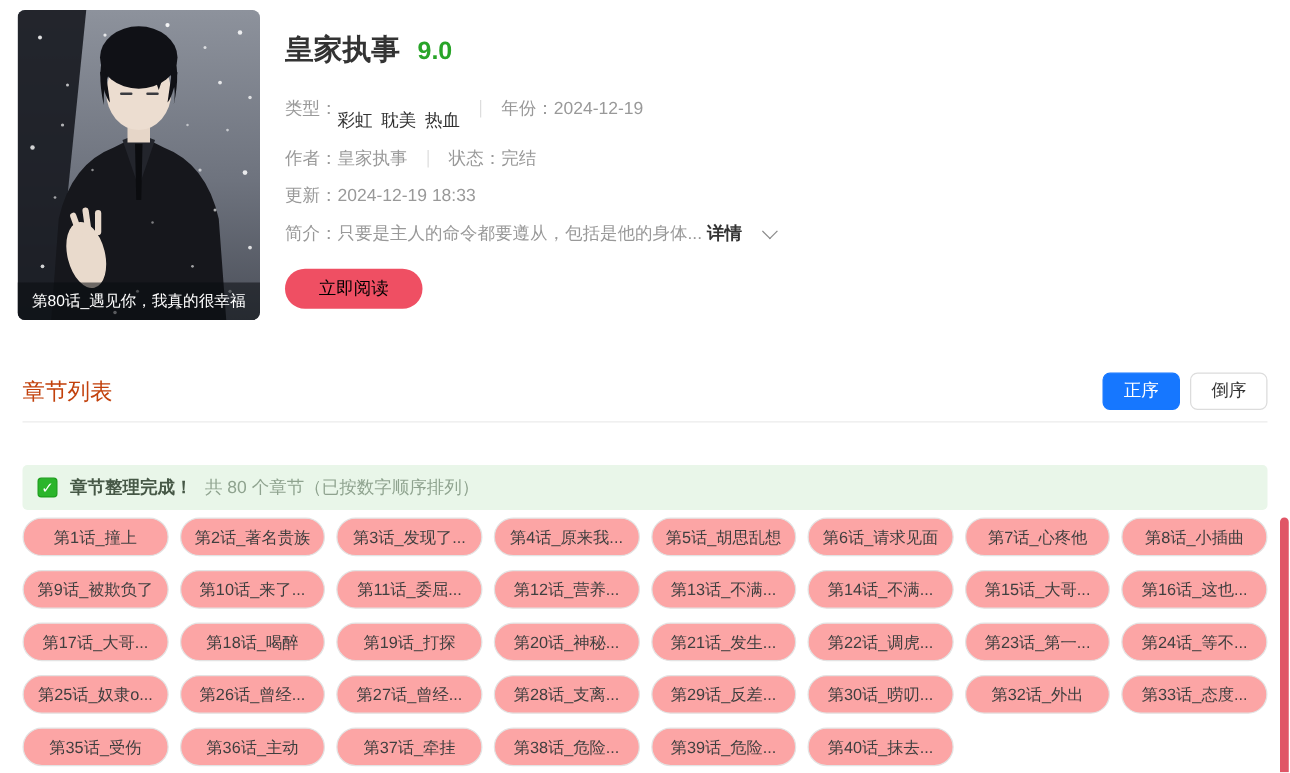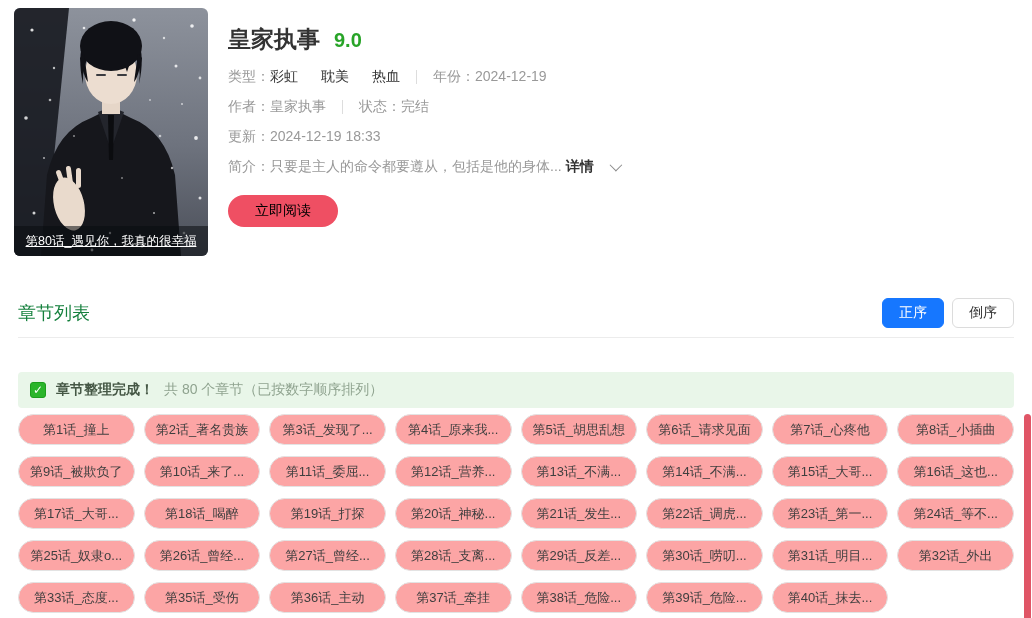--- a/index.html
+++ b/index.html
@@ -6,47 +6,47 @@
   html,body { width:1032px; height:618px; background:#fff;
     font-family:"Liberation Sans","DejaVu Sans",sans-serif; }
   .page { position:relative; width:1032px; height:618px; overflow:hidden; background:#fff; }
 
   
   .cover { position:absolute; left:14px; top:8px; width:194px; height:248px;
     border-radius:6px; overflow:hidden; cursor:pointer; }
   .cover svg { display:block; }
   .cover-caption { position:absolute; left:0; right:0; bottom:0; height:30px;
     background:rgba(10,12,16,.55); color:#fff; font-size:12.5px;
-    display:flex; align-items:center; justify-content:center; white-space:nowrap;text-decoration:underline; }
+    display:flex; align-items:center; justify-content:center; white-space:nowrap; }
 
   
   .info { position:absolute; left:228px; top:24px; width:760px; }
   .title-row { display:flex; align-items:baseline; gap:14px; }
   .title { font-size:23px; font-weight:700; color:#333; }
   .rating { font-size:20px; font-weight:700; color:#28a428; }
   .meta-row { display:flex; align-items:center; margin-top:13px; font-size:14px; color:#999; line-height:17px; }
   .meta-row:first-of-type { margin-top:16px; }
   .meta-label { color:#999; }
   .meta-value { color:#999; }
-  .tags { display:flex; gap:23px; }
+  .tags { display:flex; gap:7px;margin-top:20px; }
   .tag { color:#333; text-decoration:none; cursor:pointer; }
   .vsep { width:1px; height:14px; background:#ddd; margin:0 16px; }
   .detail-link { color:#333; font-weight:600; margin-left:4px; cursor:pointer; display:inline-flex; align-items:center; gap:16px;}
   .chev { width:9px; height:9px; border-right:1.6px solid #8a8a8a; border-bottom:1.6px solid #8a8a8a;
     transform:rotate(45deg) translateY(-2px); display:inline-block; }
   .read-btn { margin-top:20px; width:110px; height:32px; border:none; border-radius:17px;
     background:#ef4f63; color:#000000; font-size:14px; cursor:pointer;
     display:flex; align-items:center; justify-content:center;
     font-family:"Liberation Sans","DejaVu Sans",sans-serif; }
 
   
   .chapter-header { position:absolute; left:18px; right:18px; top:288px; height:50px;
     display:flex; align-items:center; justify-content:space-between;
     border-bottom:1px solid #ececec; }
-  .section-title { font-size:18px; color:#15803d; font-weight:400; }
+  .section-title { font-size:18px; color:#c2410c; font-weight:400; }
   .sort-group { display:flex; gap:8px; }
   .sort-btn { height:30px; min-width:62px; padding:0 16px; border-radius:6px; font-size:14px; cursor:pointer;
     display:flex; align-items:center; justify-content:center;
     font-family:"Liberation Sans","DejaVu Sans",sans-serif; }
   .sort-btn.active { background:#1677ff; color:#fff; border:1px solid #1677ff;margin-left:32px; }
   .sort-btn.inactive { background:#fff; color:#333; border:1px solid #dcdcdc; }
 
   
   .notice { position:absolute; left:18px; right:18px; top:372px; height:36px;
     background:#e9f6e9; border-radius:4px; display:flex; align-items:center;
@@ -222,21 +222,20 @@
       <button class="chip">第21话_发生...</button>
       <button class="chip">第22话_调虎...</button>
       <button class="chip">第23话_第一...</button>
       <button class="chip">第24话_等不...</button>
       <button class="chip">第25话_奴隶o...</button>
       <button class="chip">第26话_曾经...</button>
       <button class="chip">第27话_曾经...</button>
       <button class="chip">第28话_支离...</button>
       <button class="chip">第29话_反差...</button>
       <button class="chip">第30话_唠叨...</button>
-      <button class="chip">第31话_明目...</button>
       <button class="chip">第32话_外出</button>
       <button class="chip">第33话_态度...</button>
       <button class="chip">第35话_受伤</button>
       <button class="chip">第36话_主动</button>
       <button class="chip">第37话_牵挂</button>
       <button class="chip">第38话_危险...</button>
       <button class="chip">第39话_危险...</button>
       <button class="chip">第40话_抹去...</button>
     </div>
 

